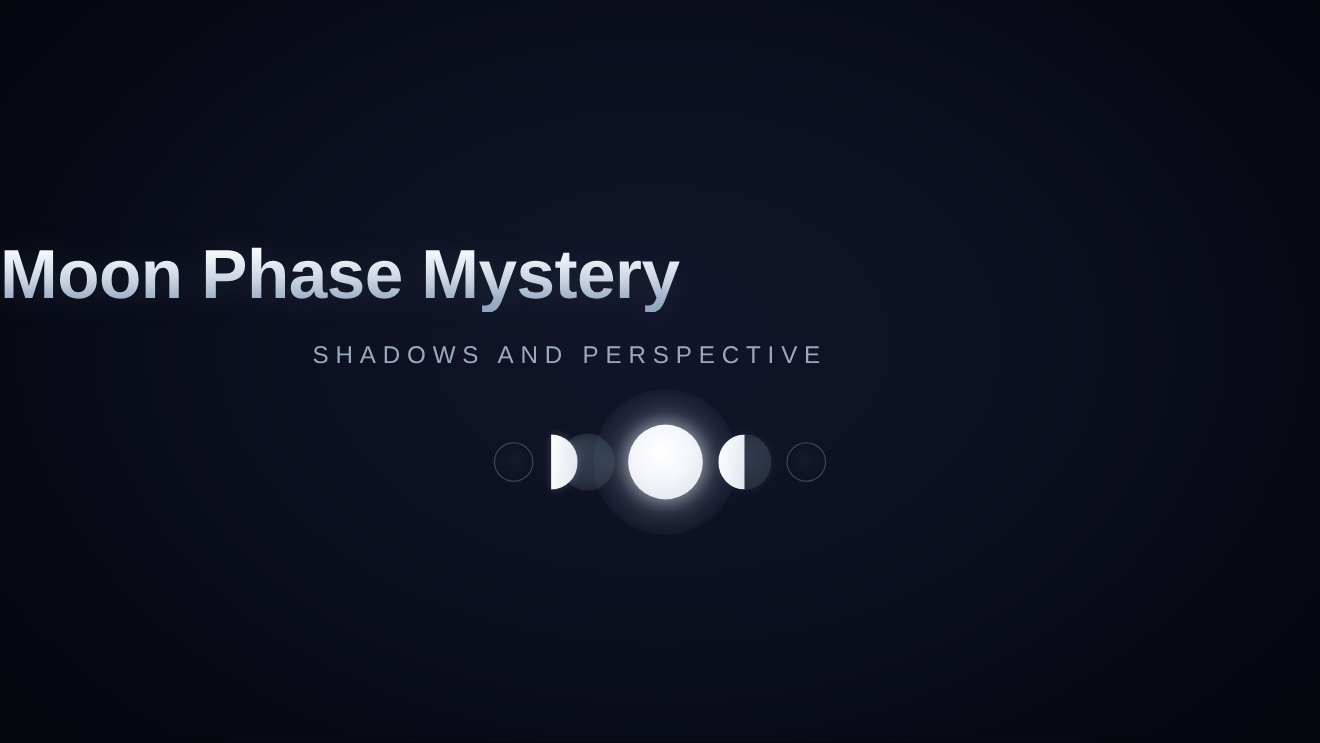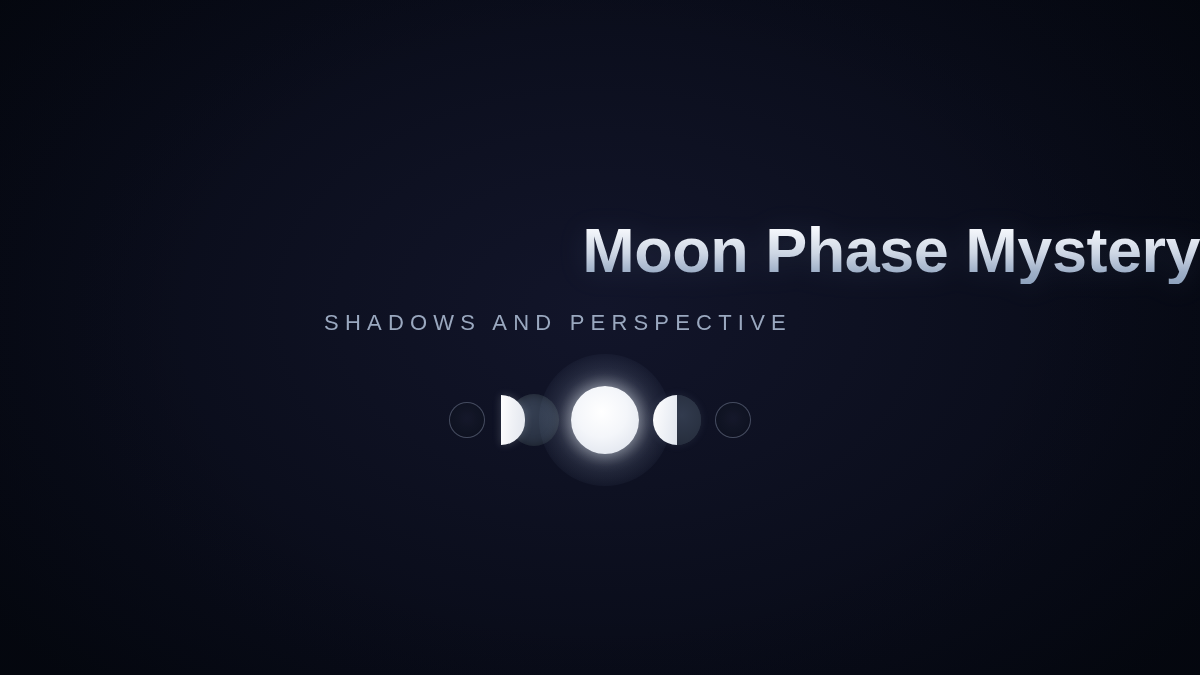--- a/index.html
+++ b/index.html
@@ -47,21 +47,21 @@
     justify-content: flex-start;
   }
 
   
   .title {
     margin: 0;
     position: absolute;
     top: 216px;
     left: 0;
     width: 1200px;
-    text-align: right;
+    text-align: left;
     font-size: 63px;
     font-weight: 700;
     letter-spacing: -0.5px;
     line-height: 1.08;
     background: linear-gradient(180deg,
         #ffffff 0%,
         #f2f5fa 22%,
         #cdd6e4 55%,
         #9fb0c8 82%,
         #8ea2bd 100%);
@@ -77,21 +77,20 @@
   .subtitle {
     position: absolute;
     top: 310px;
     left: 0;
     width: 1036px;
     text-align: center;
     font-size: 22px;
     font-weight: 400;
     letter-spacing: 6.2px;
     color: #9aa8bf;
-    margin-left: 40px;
   }
 
   
   .moon-row {
     position: absolute;
     top: 370px;
     left: 0;
     width: 1200px;
     height: 100px;
     display: flex;

